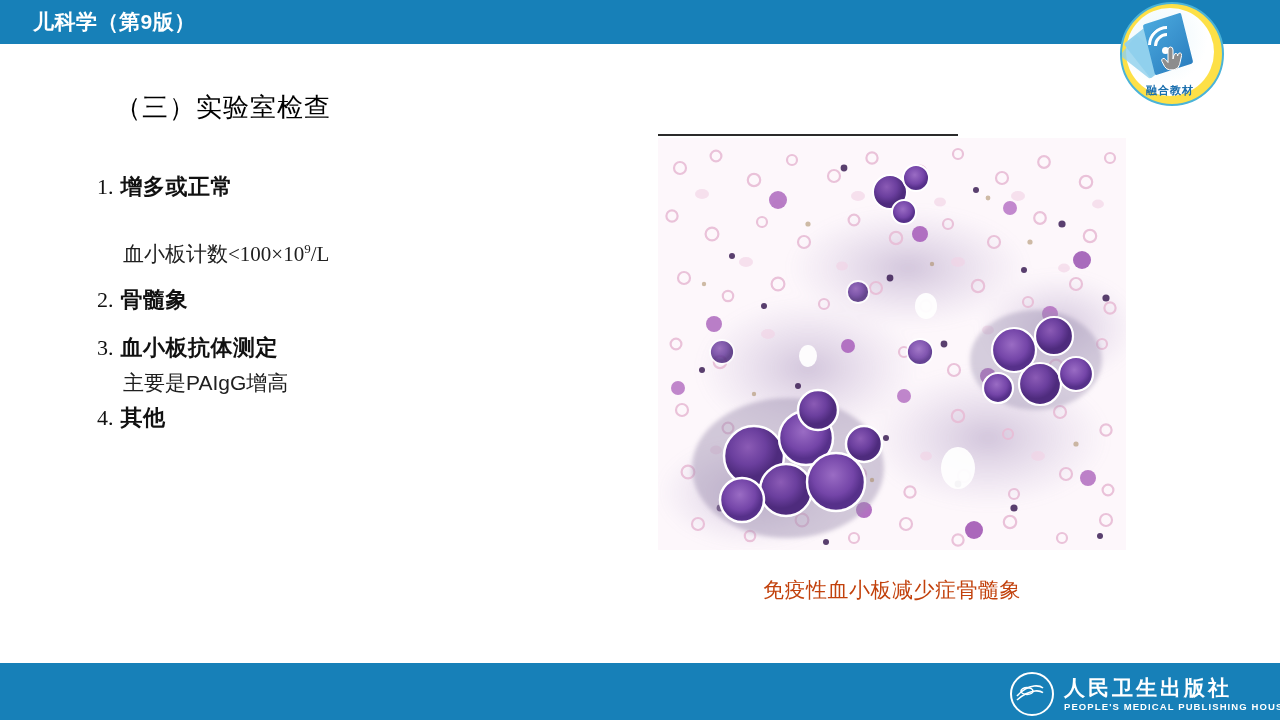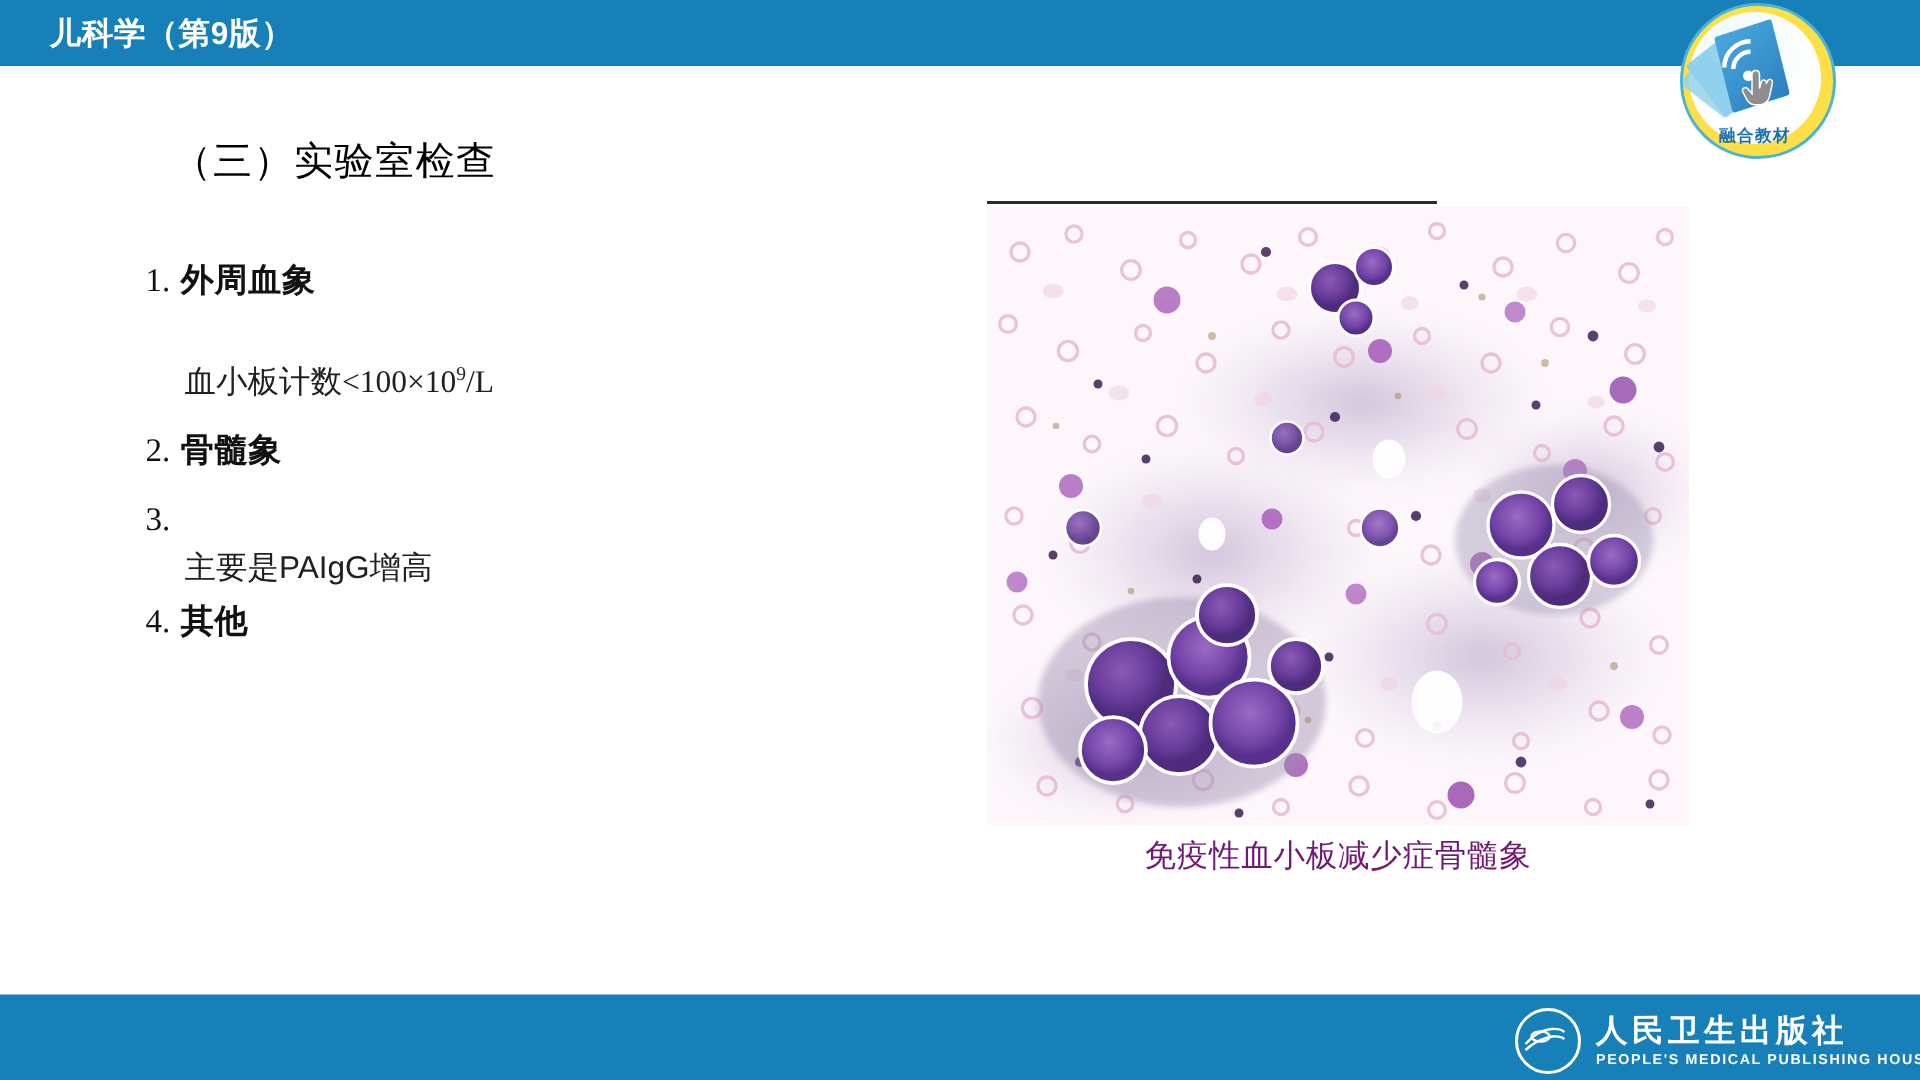--- a/index.html
+++ b/index.html
@@ -169,25 +169,25 @@
     position: absolute;
     left: 0; top: 0;
     width: 468px;
     height: 412px;
     background: #fdf6fa;
     overflow: hidden;
   }
   .micrograph svg { display: block; }
   .figure-caption {
     position: absolute;
-    left: 658px; top: 556px;
+    left: 658px; top: 576px;
     width: 468px;
     text-align: center;
     font-size: 21px;
-    color: #701a75;
+    color: #c2410c;
     letter-spacing: 0.5px;
   }
 
   
   .footer-bar {
     position: absolute;
     left: 0; top: 663px;
     width: 1280px;
     height: 57px;
     background: #1780b8;
@@ -245,21 +245,21 @@
   <div class="badge-ribbon">融合教材</div>
 </div>
 
 <div class="slide-title">（三）实验室检查</div>
 
 <div class="content-list">
 
   <div class="list-item">
     <div class="item-head">
       <span class="item-num">1.</span>
-      <span class="item-title">外周血象</span>
+      <span class="item-title">增多或正常</span>
     </div>
     <div class="spacer-a"></div>
     <div class="item-body" style="font-family:'Liberation Serif','DejaVu Serif',serif;">
       <span>血小板计数&lt;100×10</span><span class="sup">9</span><span>/L</span>
     </div>
   </div>
 
   <div class="spacer-b"></div>
 
   <div class="list-item">
@@ -268,20 +268,21 @@
       <span class="item-title">骨髓象</span>
     </div>
     <div class="spacer-a"></div>
   </div>
 
   <div class="spacer-c"></div>
 
   <div class="list-item">
     <div class="item-head">
       <span class="item-num">3.</span>
+      <span class="item-title">血小板抗体测定</span>
     </div>
     <div class="spacer-d"></div>
     <div class="item-body">主要是PAIgG增高</div>
   </div>
 
   <div class="spacer-d"></div>
 
   <div class="list-item">
     <div class="item-head">
       <span class="item-num">4.</span>

